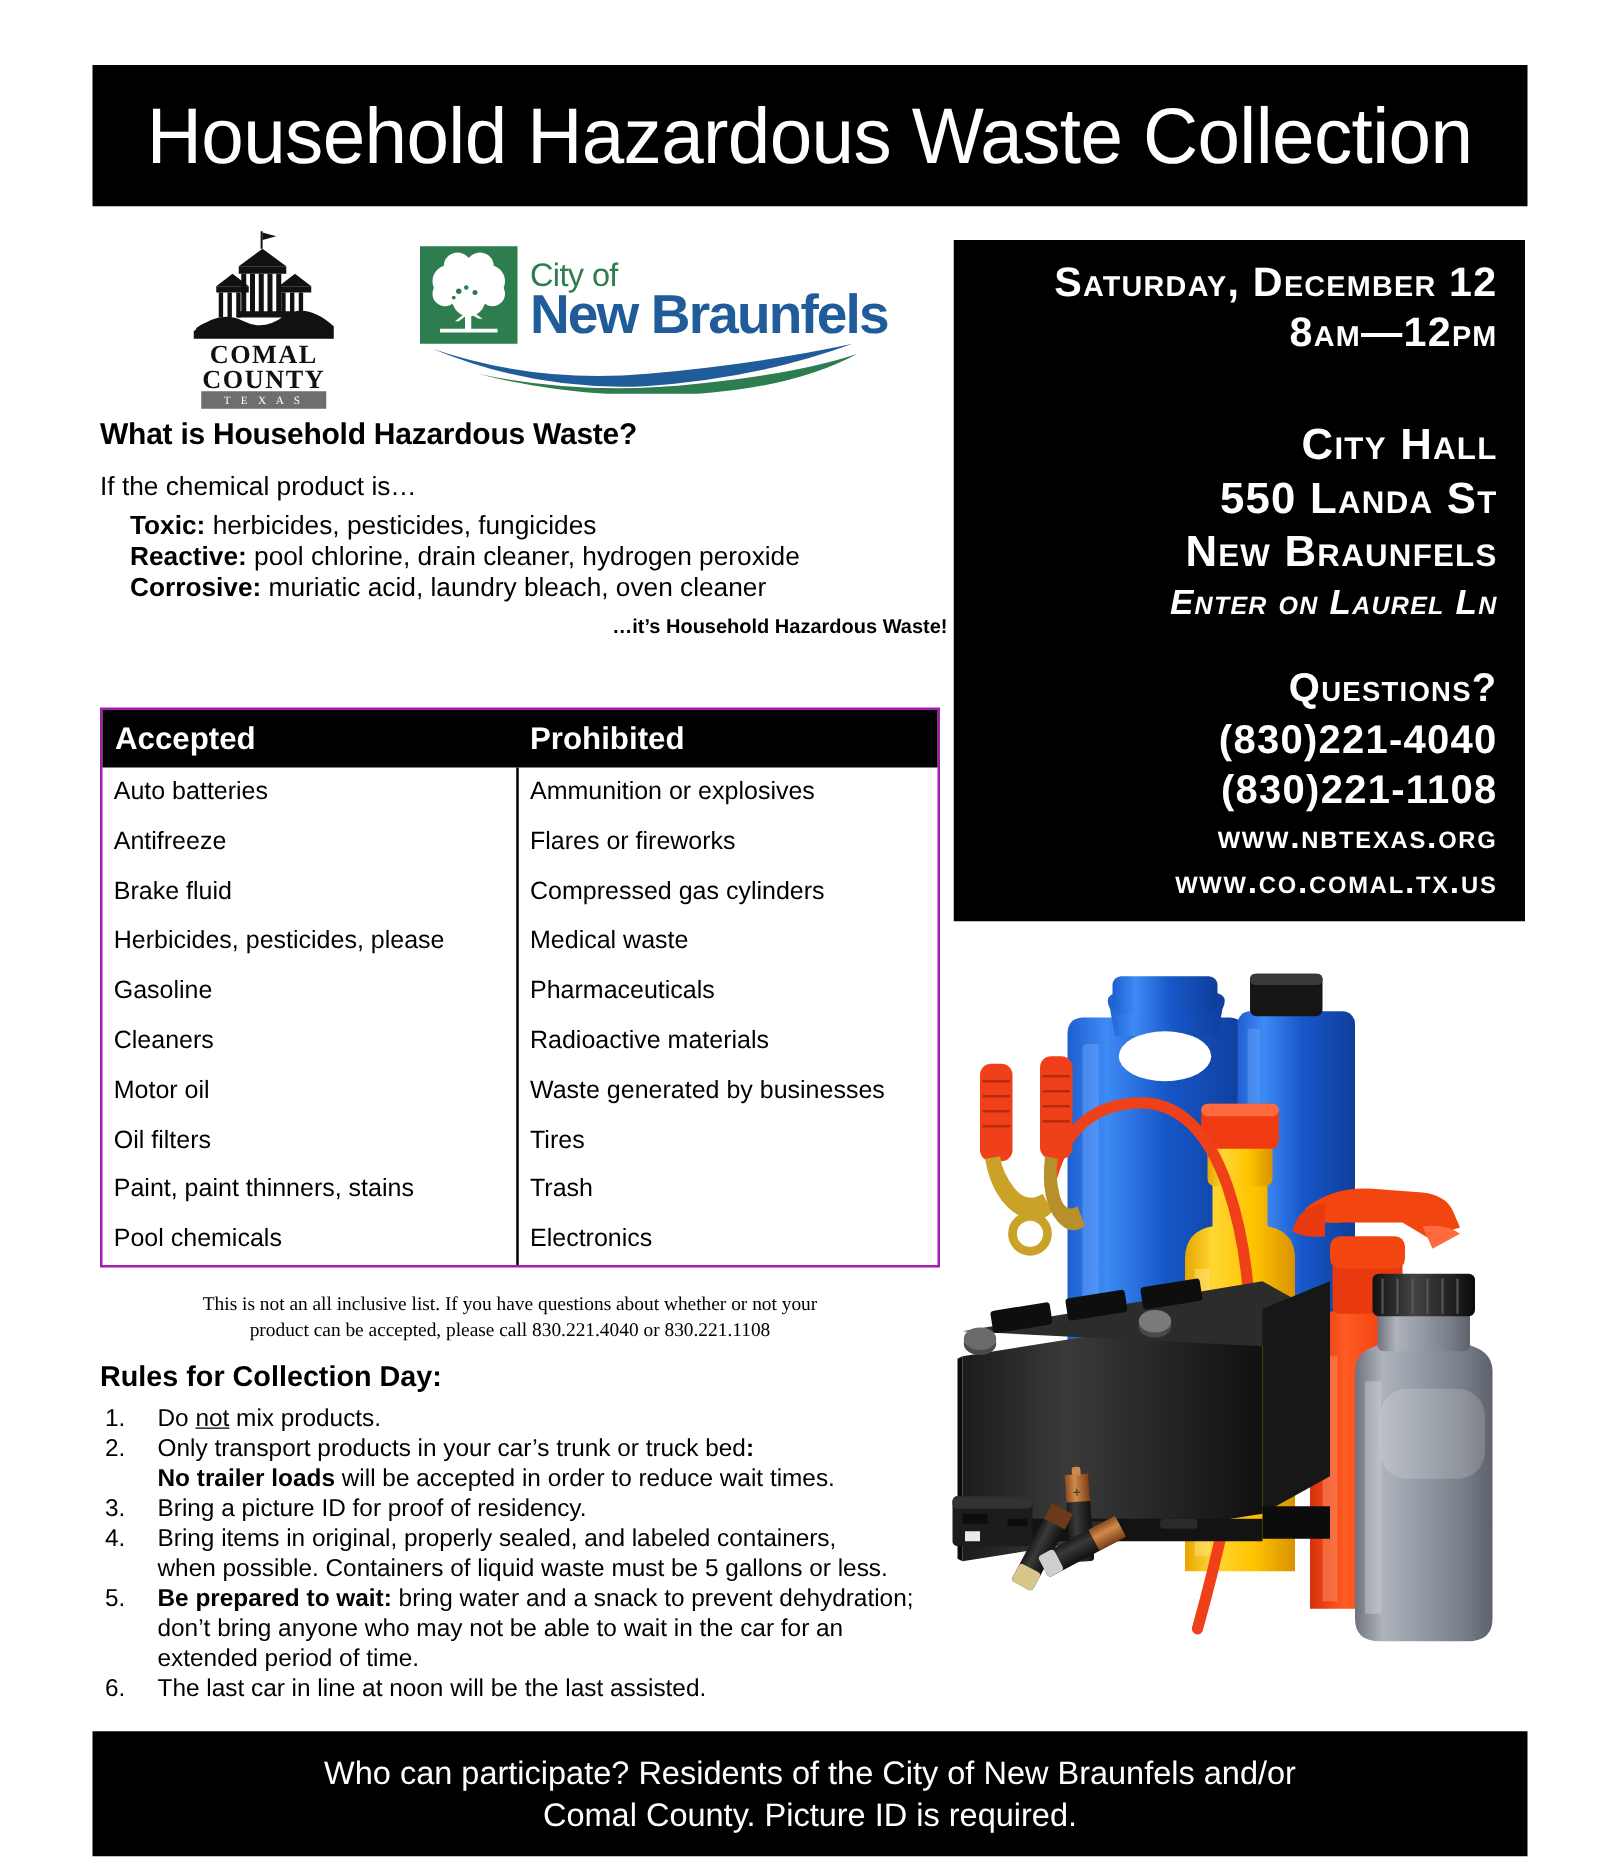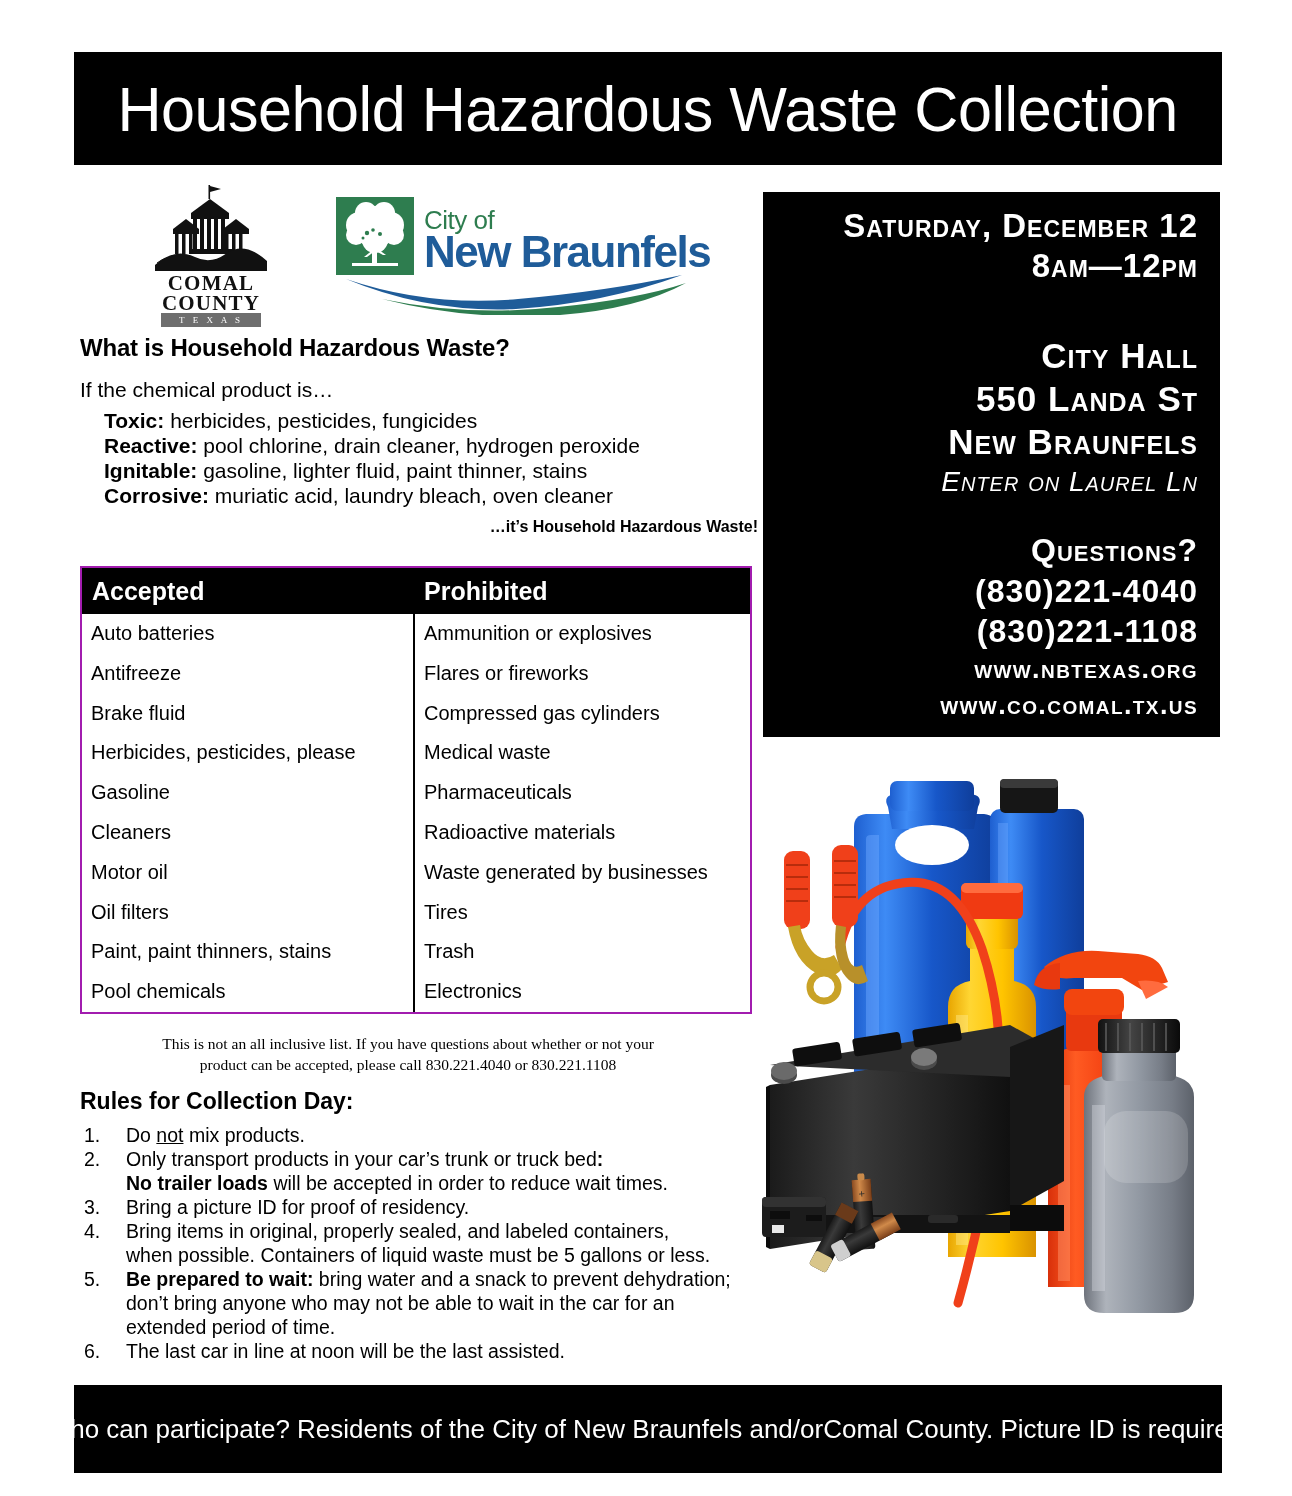--- a/index.html
+++ b/index.html
@@ -250,21 +250,21 @@
   .ib-line {
     font-variant: small-caps;
     font-weight: 700;
     letter-spacing: 1px;
     white-space: nowrap;
   }
   .ib-date   { font-size: 33px; line-height: 40px; }
   .ib-time   { font-size: 33px; line-height: 40px; }
   .ib-gap-a  { height: 48px; }
   .ib-venue  { font-size: 35px; line-height: 43px; }
-  .ib-enter  { font-size: 28px; line-height: 38px; font-style: italic; font-weight: 400; }
+  .ib-enter  { font-size: 28px; line-height: 38px; font-style: italic; font-weight: 700; }
   .ib-gap-b  { height: 28px; }
   .ib-q      { font-size: 32px; line-height: 42px; }
   .ib-phone  { font-size: 32px; line-height: 40px; }
   .ib-url    { font-size: 27px; line-height: 36px; letter-spacing: 1.4px; }
 
   
   .photo {
     position: absolute;
     left: 748px;
     top: 745px;
@@ -272,25 +272,25 @@
     height: 590px;
     overflow: hidden;
   }
 
   
   .footer-banner {
     position: absolute;
     left: 74px;
     top: 1385px;
     width: 1148px;
-    height: 88px;
+    height: 100px;
     background: #000000;
     color: #ffffff;
     display: flex;
-    flex-direction: row;
+    flex-direction: column;
     align-items: center;
     justify-content: center;
   }
   .footer-banner div {
     font-size: 26px;
     line-height: 34px;
     white-space: nowrap;
   }
 </style>
 </head>
@@ -365,21 +365,20 @@
     </svg>
   </div>
 </div>
 
 <div class="hhw-block">
   <div class="hhw-head">What is Household Hazardous Waste?</div>
   <div class="hhw-intro">If the chemical product is…</div>
   <ul class="hhw-list">
     <li><b>Toxic:</b><span> herbicides, pesticides, fungicides</span></li>
     <li><b>Reactive:</b><span> pool chlorine, drain cleaner, hydrogen peroxide</span></li>
-    <li><b>Ignitable:</b><span> gasoline, lighter fluid, paint thinner, stains</span></li>
     <li><b>Corrosive:</b><span> muriatic acid, laundry bleach, oven cleaner</span></li>
   </ul>
   <div class="hhw-tag">…it’s Household Hazardous Waste!</div>
 </div>
 
 <div class="waste-table">
   <div class="wt-head">
     <div class="wt-col-a">Accepted</div>
     <div class="wt-col-b">Prohibited</div>
   </div>

